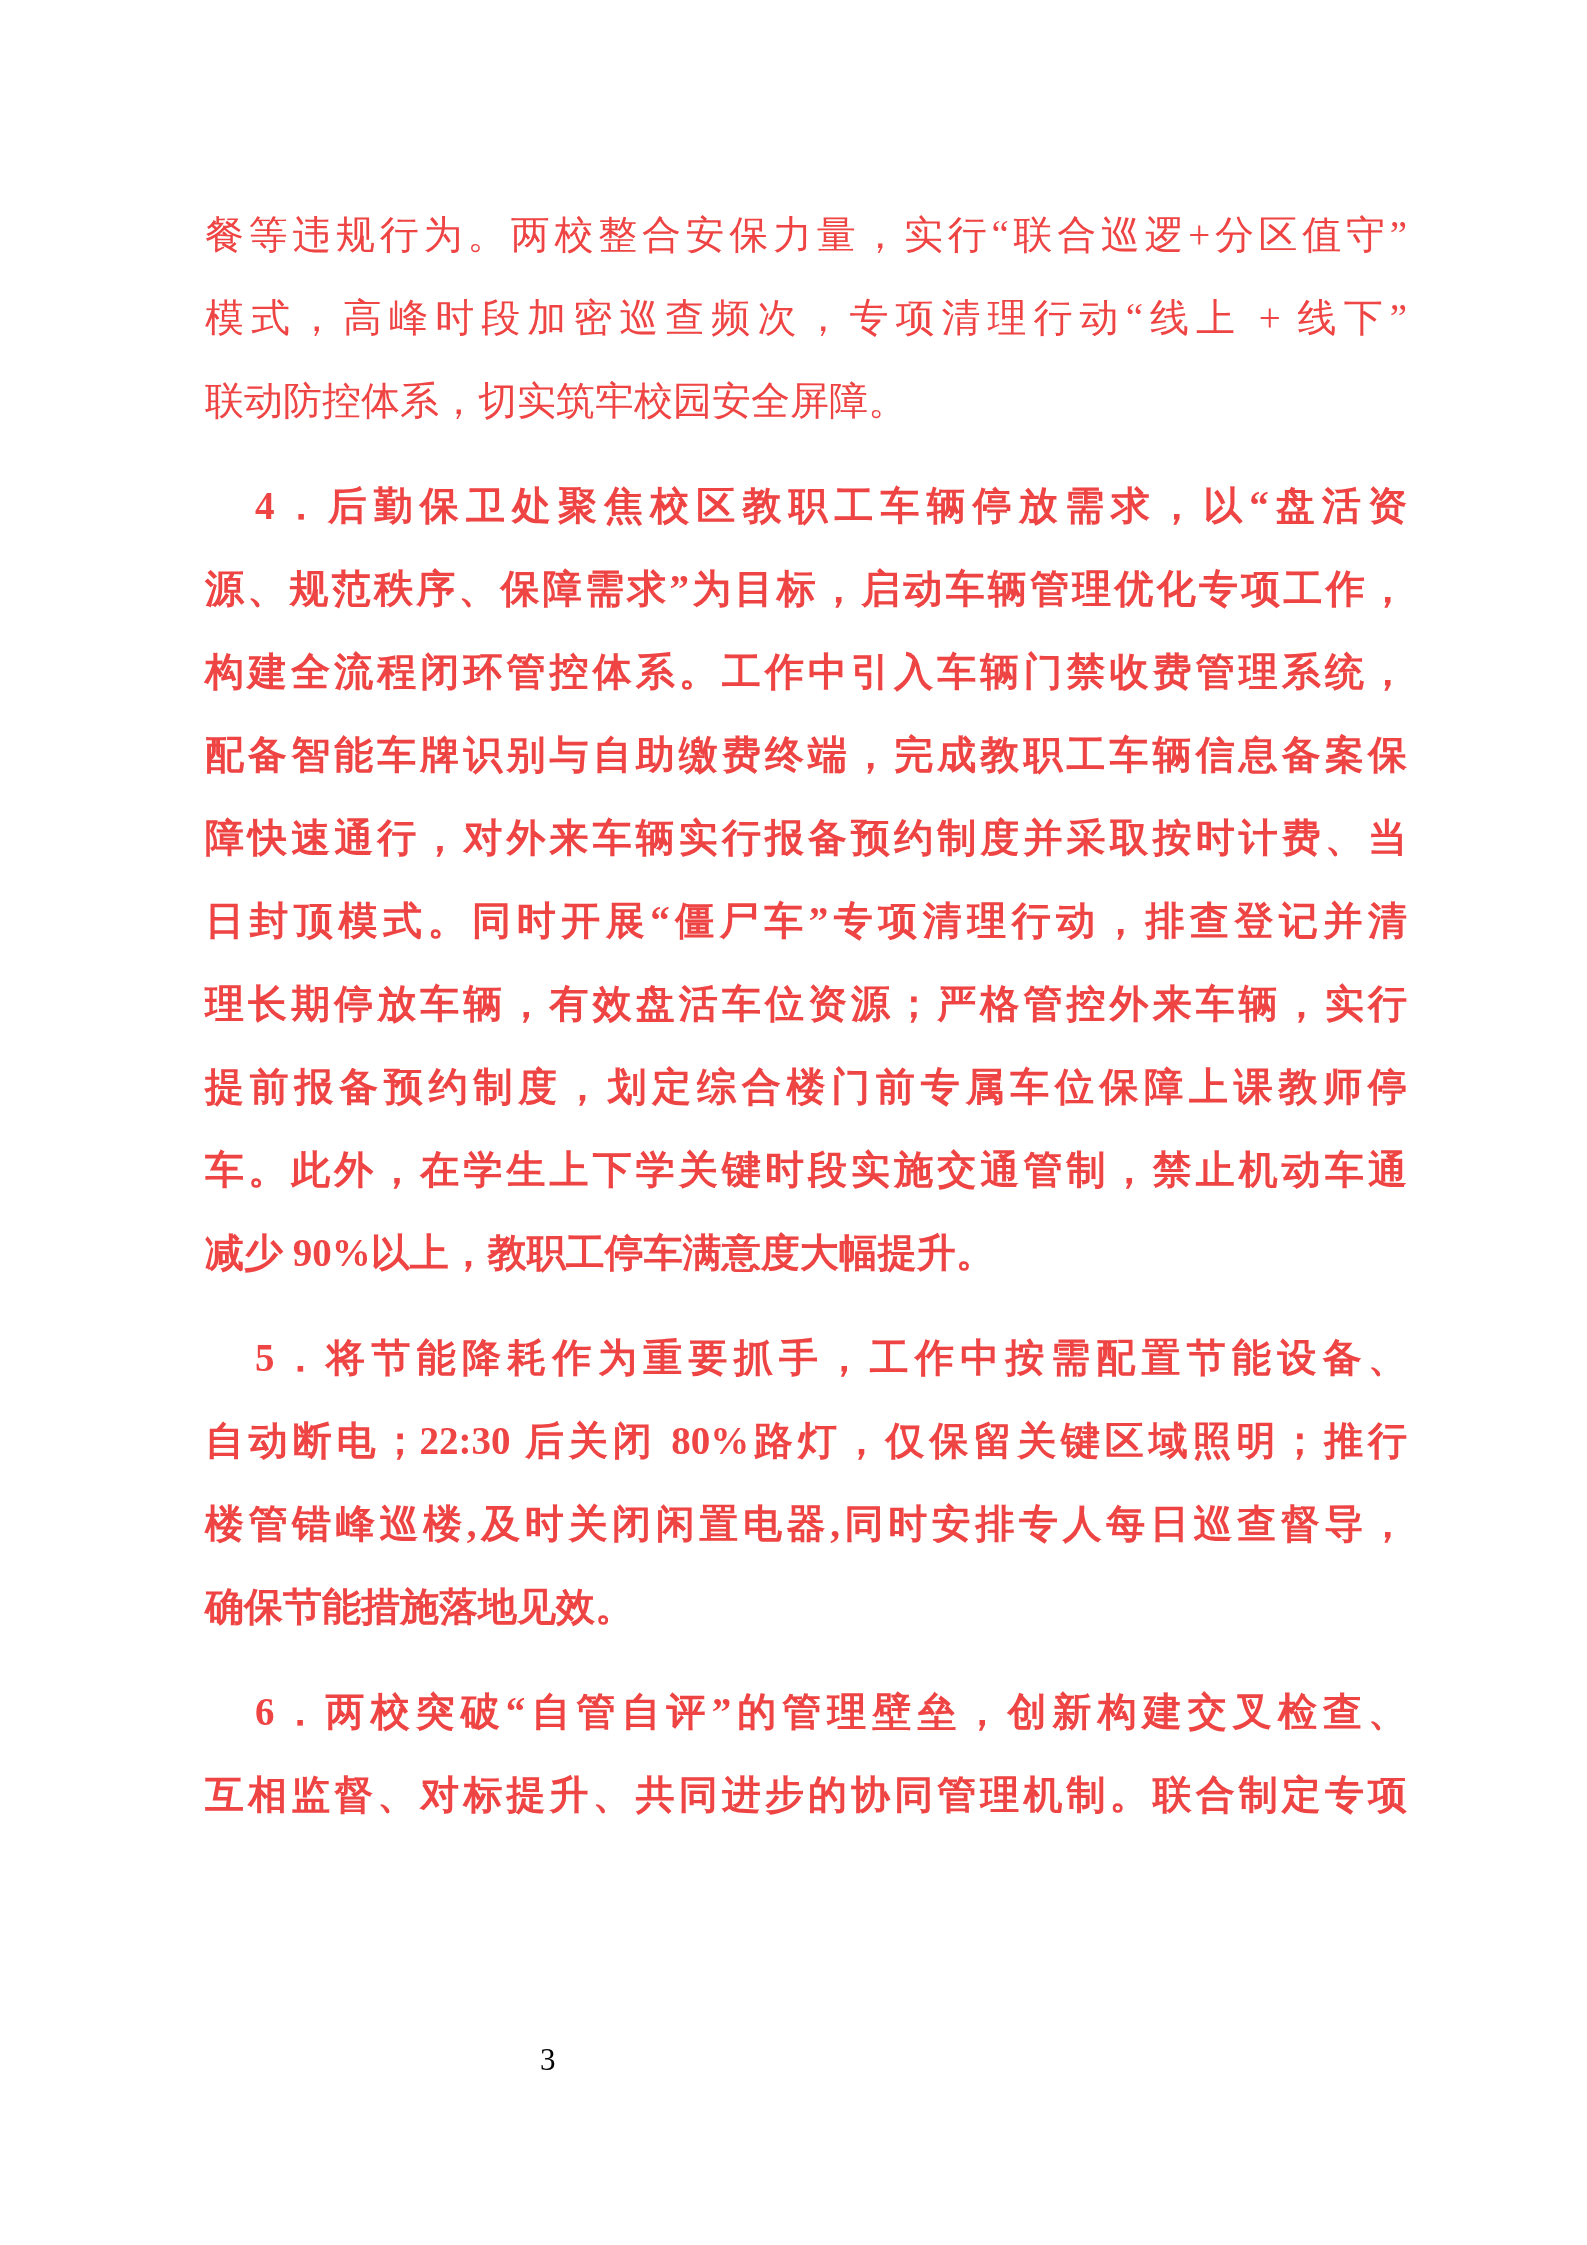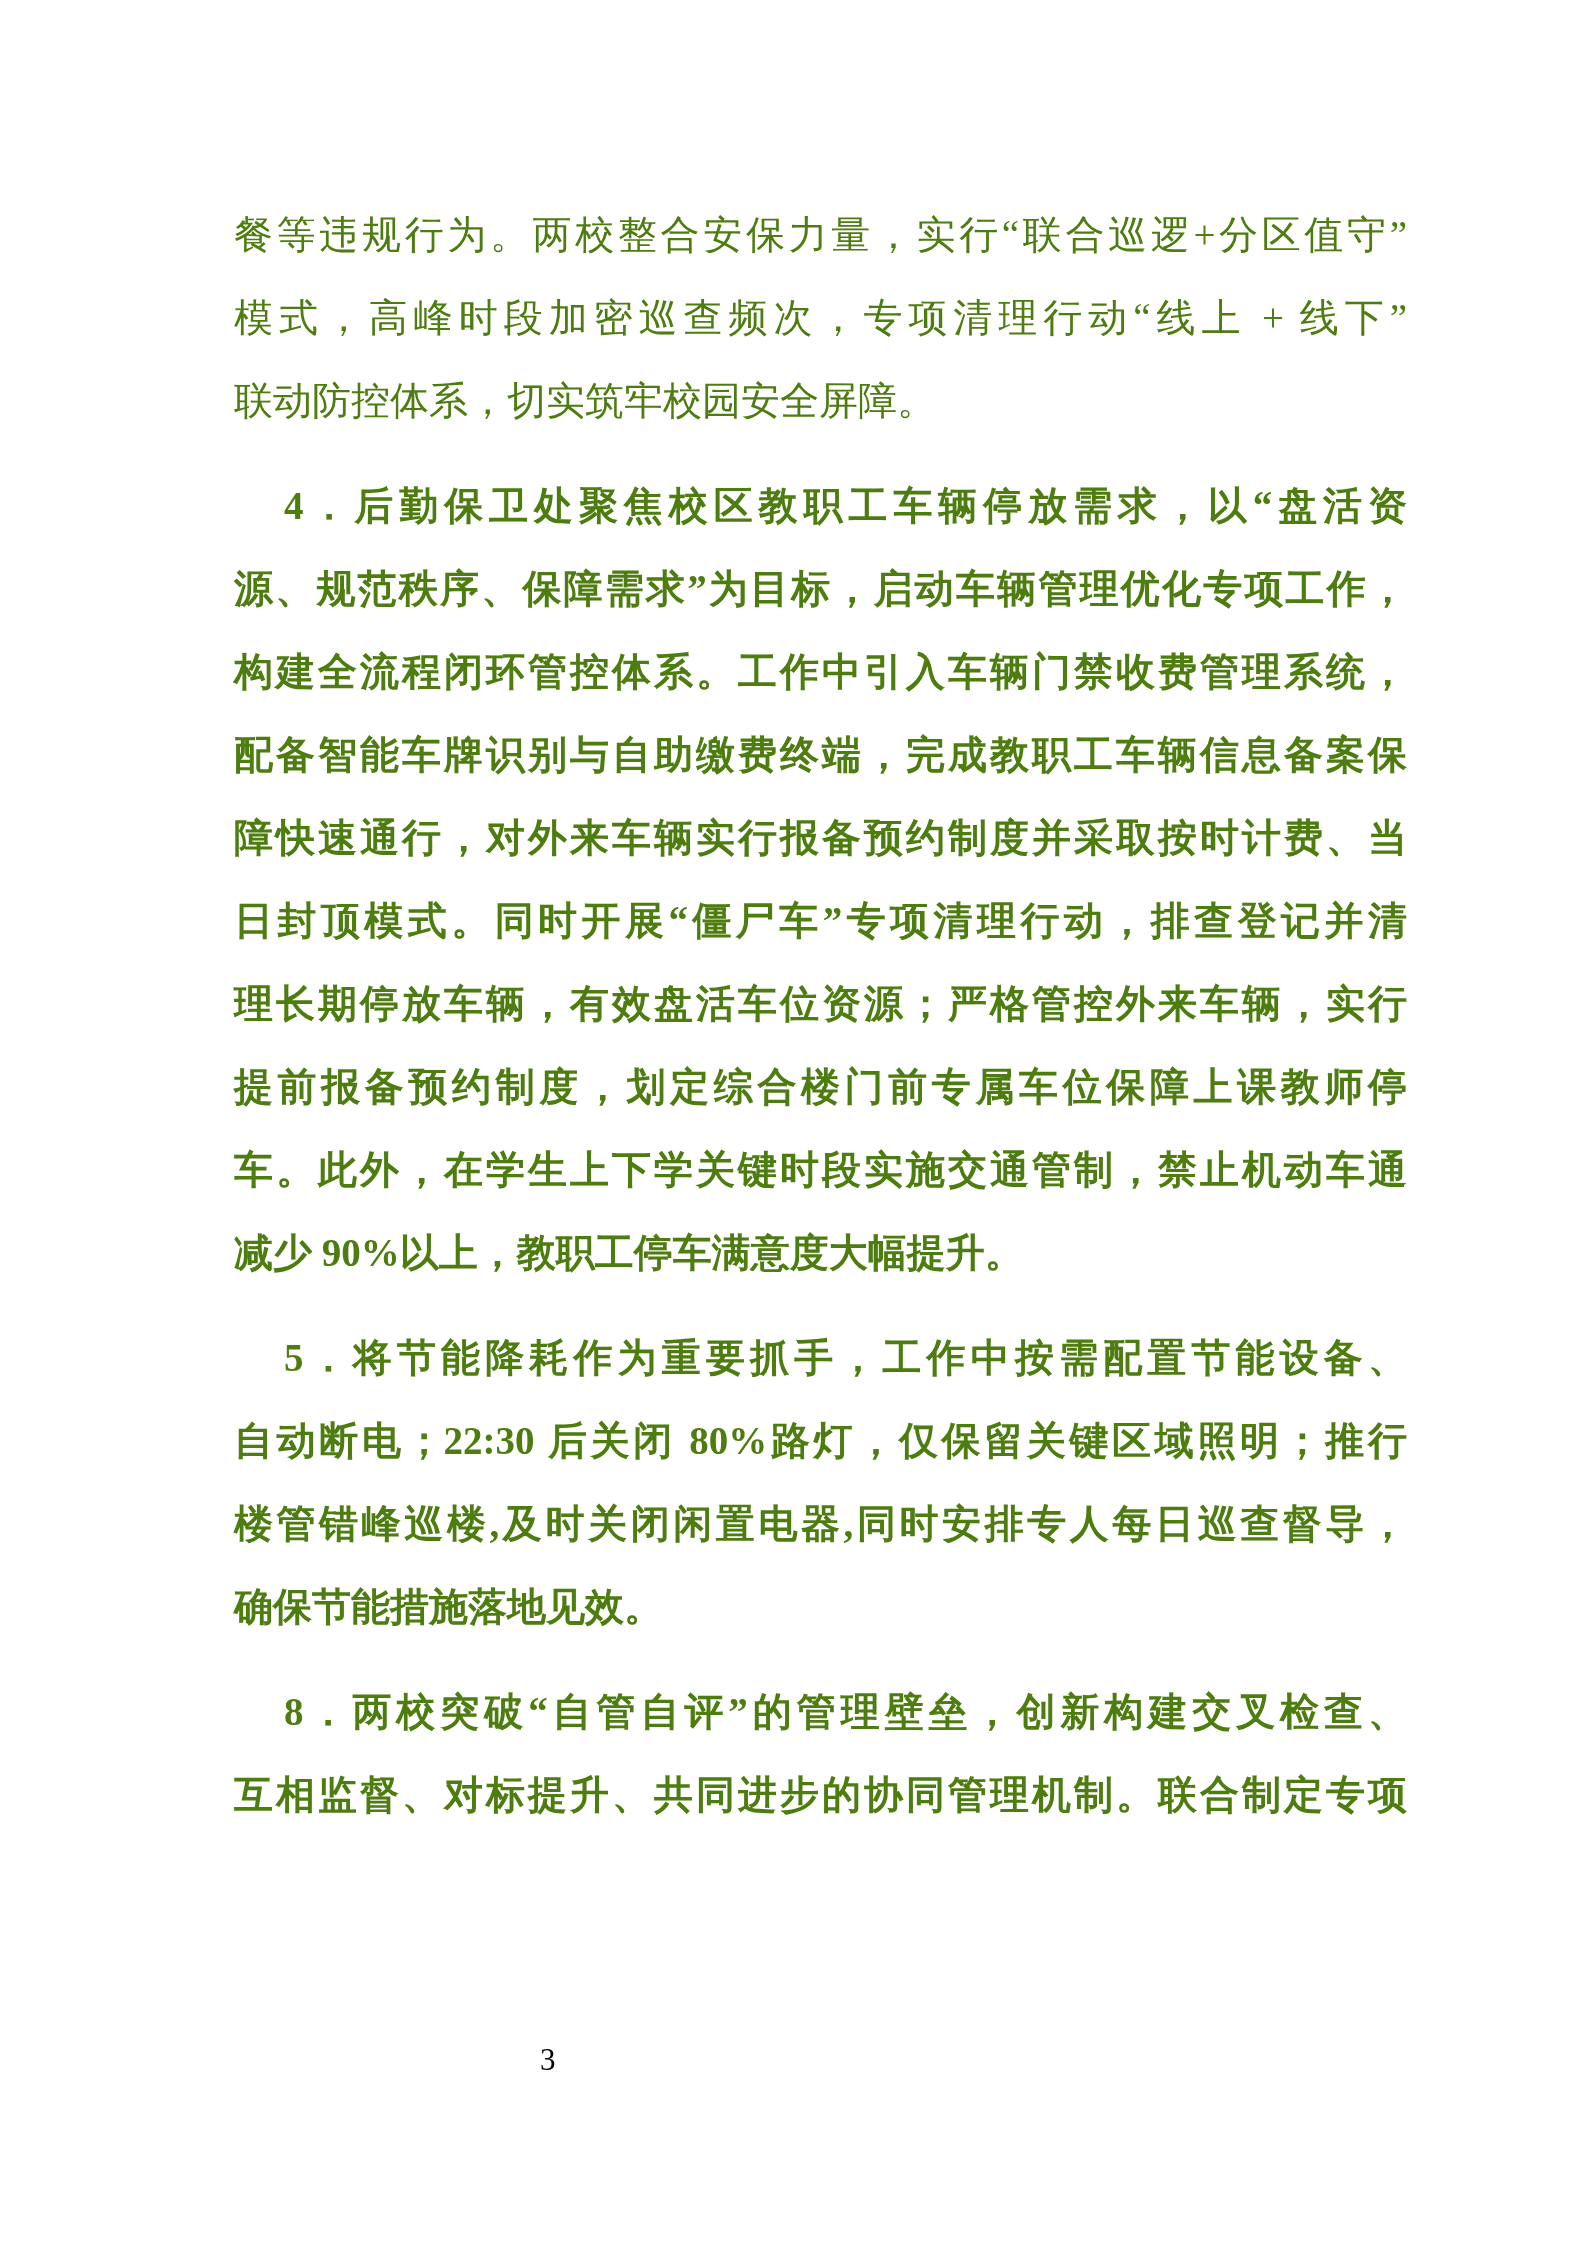--- a/index.html
+++ b/index.html
@@ -24,22 +24,21 @@
   }
   .paragraph { margin: 0; }
   .paragraph.indented { margin-top: 22px; font-weight: bold; }
   .line {
     height: 83px;
     line-height: 83px;
     font-size: 39px;
     letter-spacing: 0;
     text-align: justify;
     text-align-last: left;
-    color: #4d7c0f;
-    margin-left: 29px;
+    color: #ef4444;
   }
   .line.fill { text-align-last: justify; }
   .line.first { text-indent: 50px; }
   .page-number {
     position: absolute;
     left: 540px;
     top: 2040px;
     font-size: 31px;
     line-height: 40px;
     color: #000000;
@@ -68,18 +67,18 @@
         <div class="line fill">车。此外，在学生上下学关键时段实施交通管制，禁止机动车通</div>
         <div class="line">减少 90%以上，教职工停车满意度大幅提升。</div>
       </div>
       <div class="paragraph indented">
         <div class="line fill first">5．将节能降耗作为重要抓手，工作中按需配置节能设备、</div>
         <div class="line fill">自动断电；22:30 后关闭 80%路灯，仅保留关键区域照明；推行</div>
         <div class="line fill">楼管错峰巡楼,及时关闭闲置电器,同时安排专人每日巡查督导，</div>
         <div class="line">确保节能措施落地见效。</div>
       </div>
       <div class="paragraph indented">
-        <div class="line fill first">8．两校突破“自管自评”的管理壁垒，创新构建交叉检查、</div>
+        <div class="line fill first">6．两校突破“自管自评”的管理壁垒，创新构建交叉检查、</div>
         <div class="line fill">互相监督、对标提升、共同进步的协同管理机制。联合制定专项</div>
       </div>
     </div>
   <div class="page-number">3</div>
 </div>
 
 </body></html>

